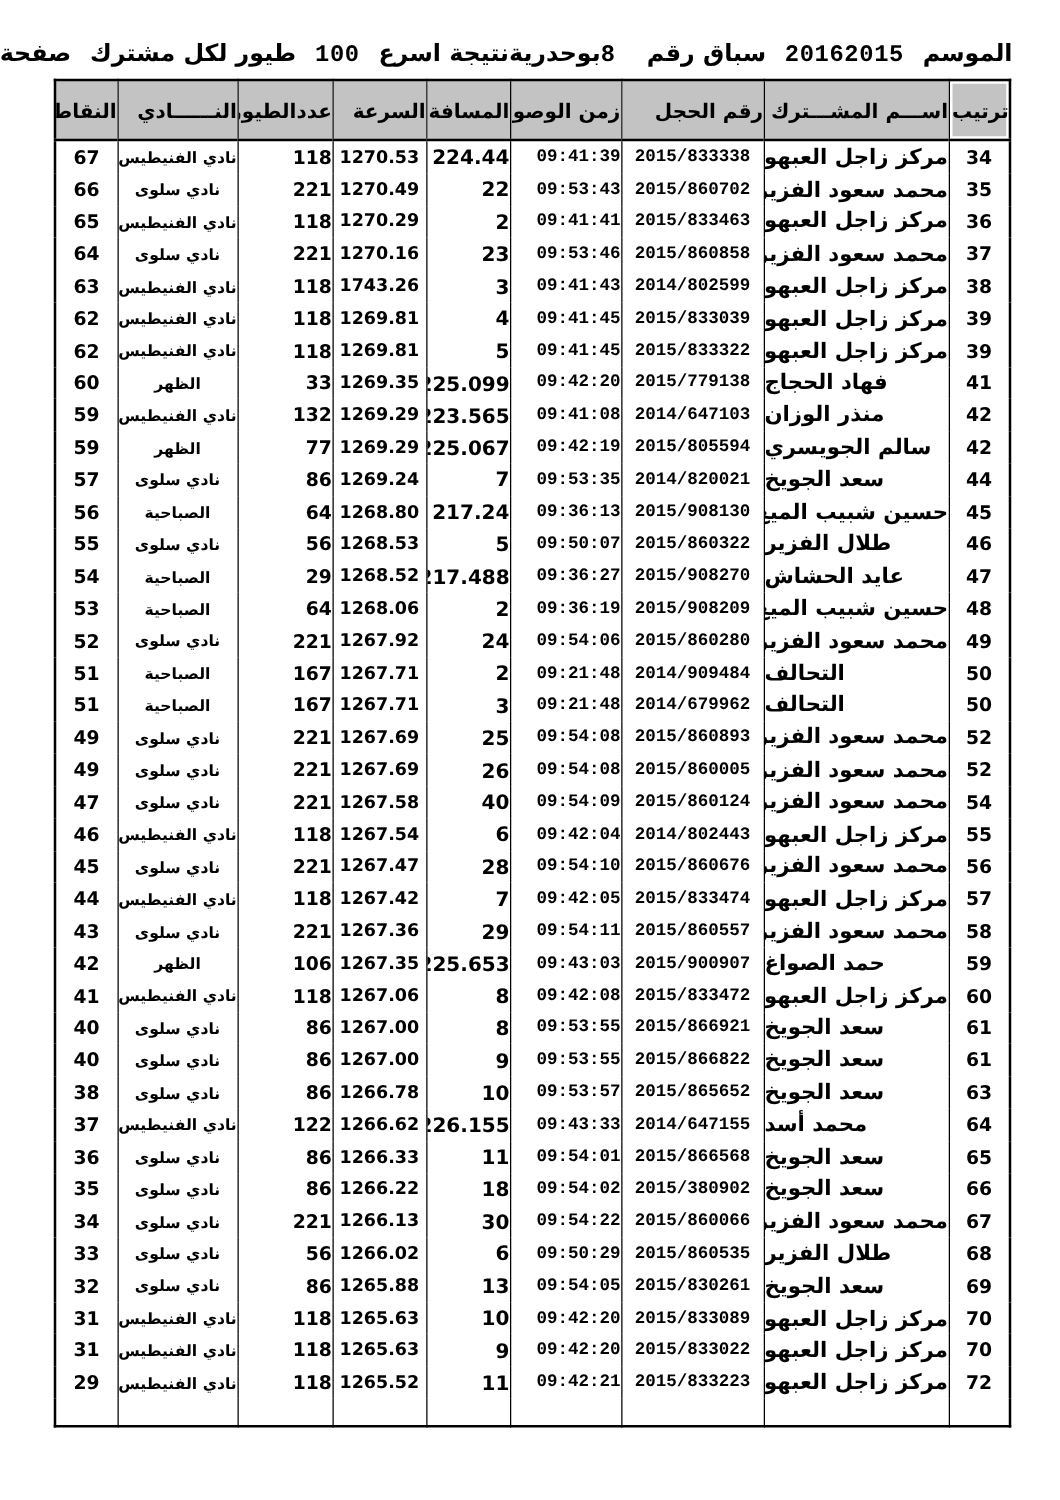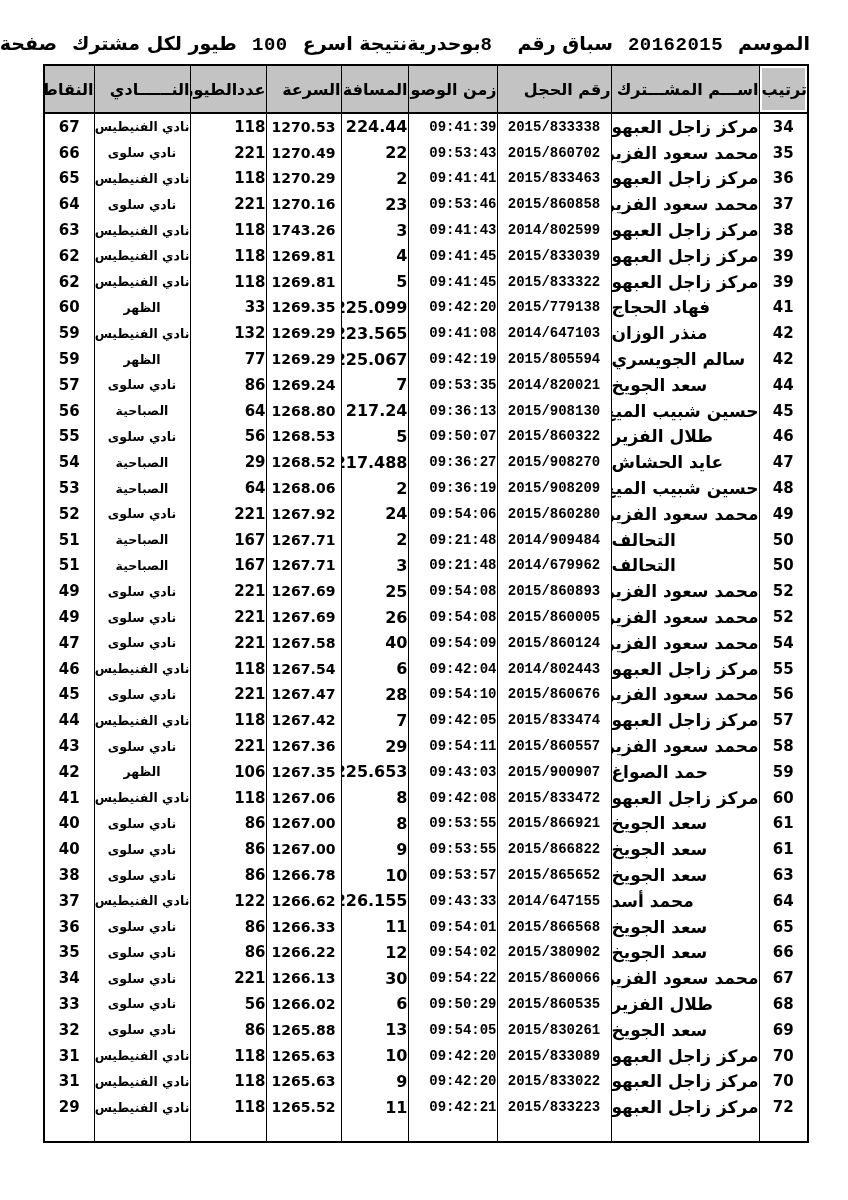--- a/index.html
+++ b/index.html
@@ -480,21 +480,21 @@
           <td class="col-speed">1266.33</td>
           <td class="col-birds">86</td>
           <td class="col-club">نادي سلوى</td>
           <td class="col-points">36</td>
         </tr>
         <tr>
           <td class="col-rank">66</td>
           <td class="col-participant">سعد الجويخ</td>
           <td class="col-ring">2015/380902</td>
           <td class="col-time">09:54:02</td>
-          <td class="col-distance">12</td>
+          <td class="col-distance">18</td>
           <td class="col-speed">1266.22</td>
           <td class="col-birds">86</td>
           <td class="col-club">نادي سلوى</td>
           <td class="col-points">35</td>
         </tr>
         <tr>
           <td class="col-rank">67</td>
           <td class="col-participant">محمد سعود الفزير</td>
           <td class="col-ring">2015/860066</td>
           <td class="col-time">09:54:22</td>

